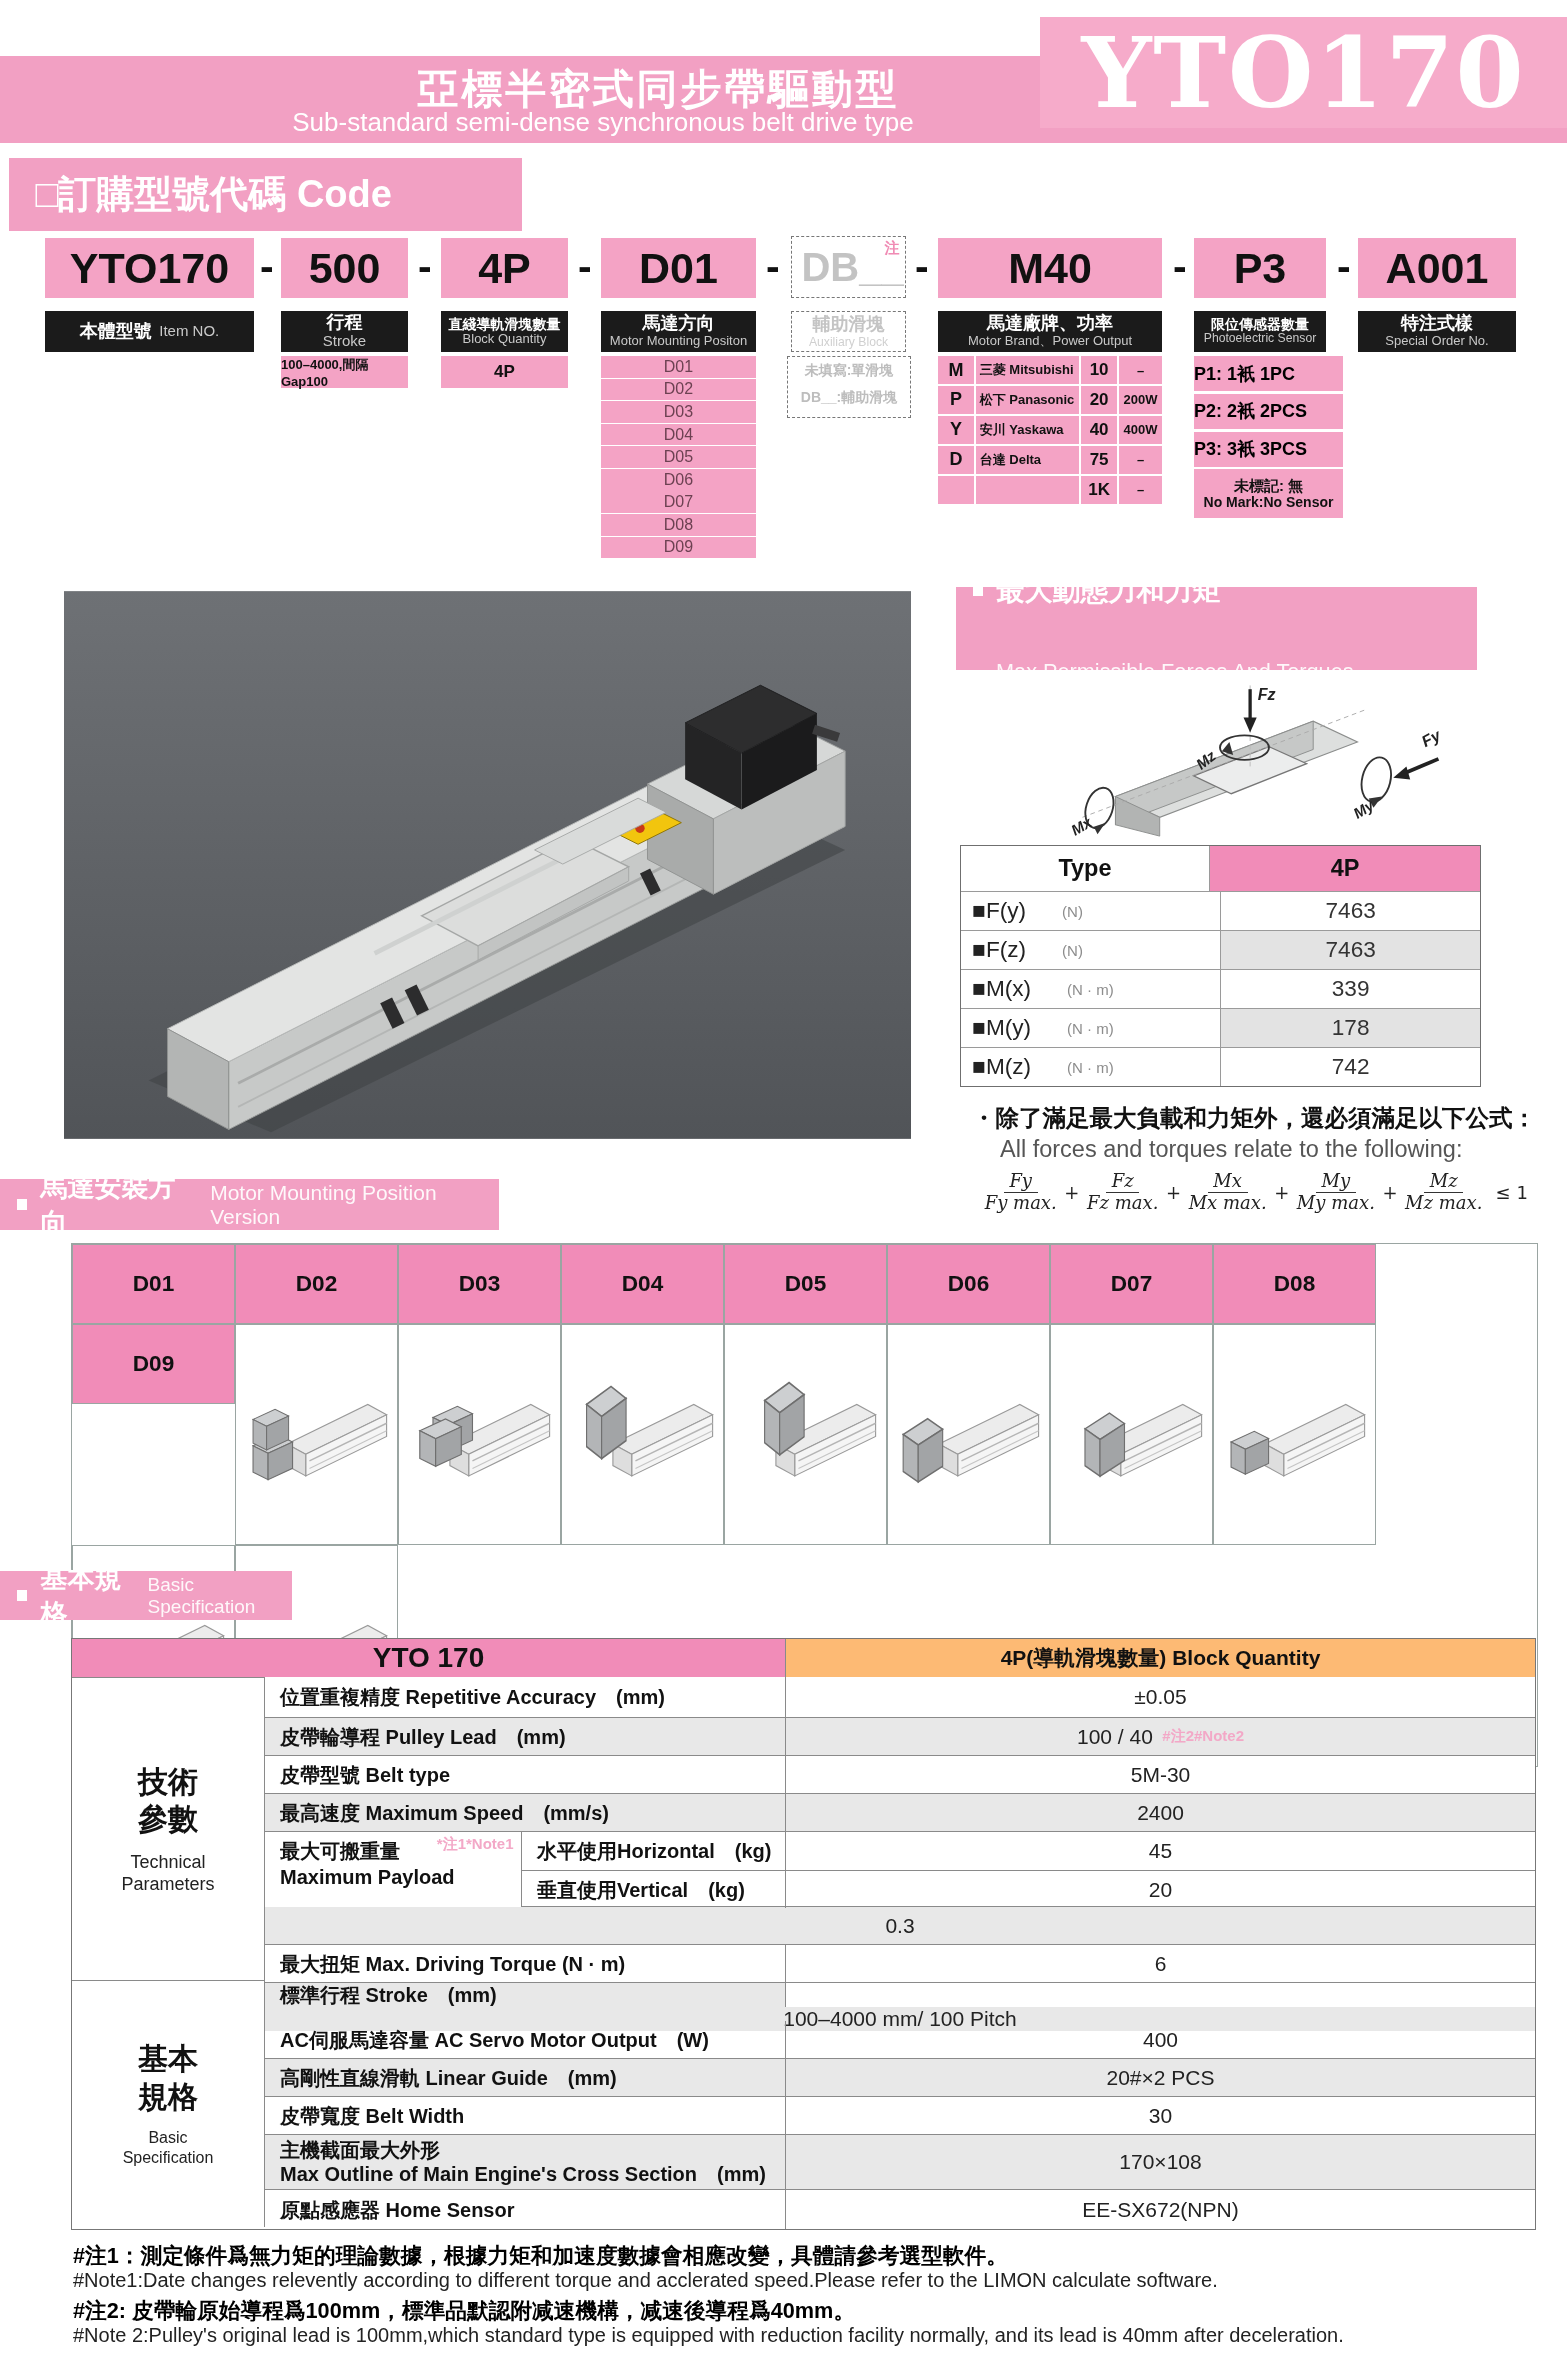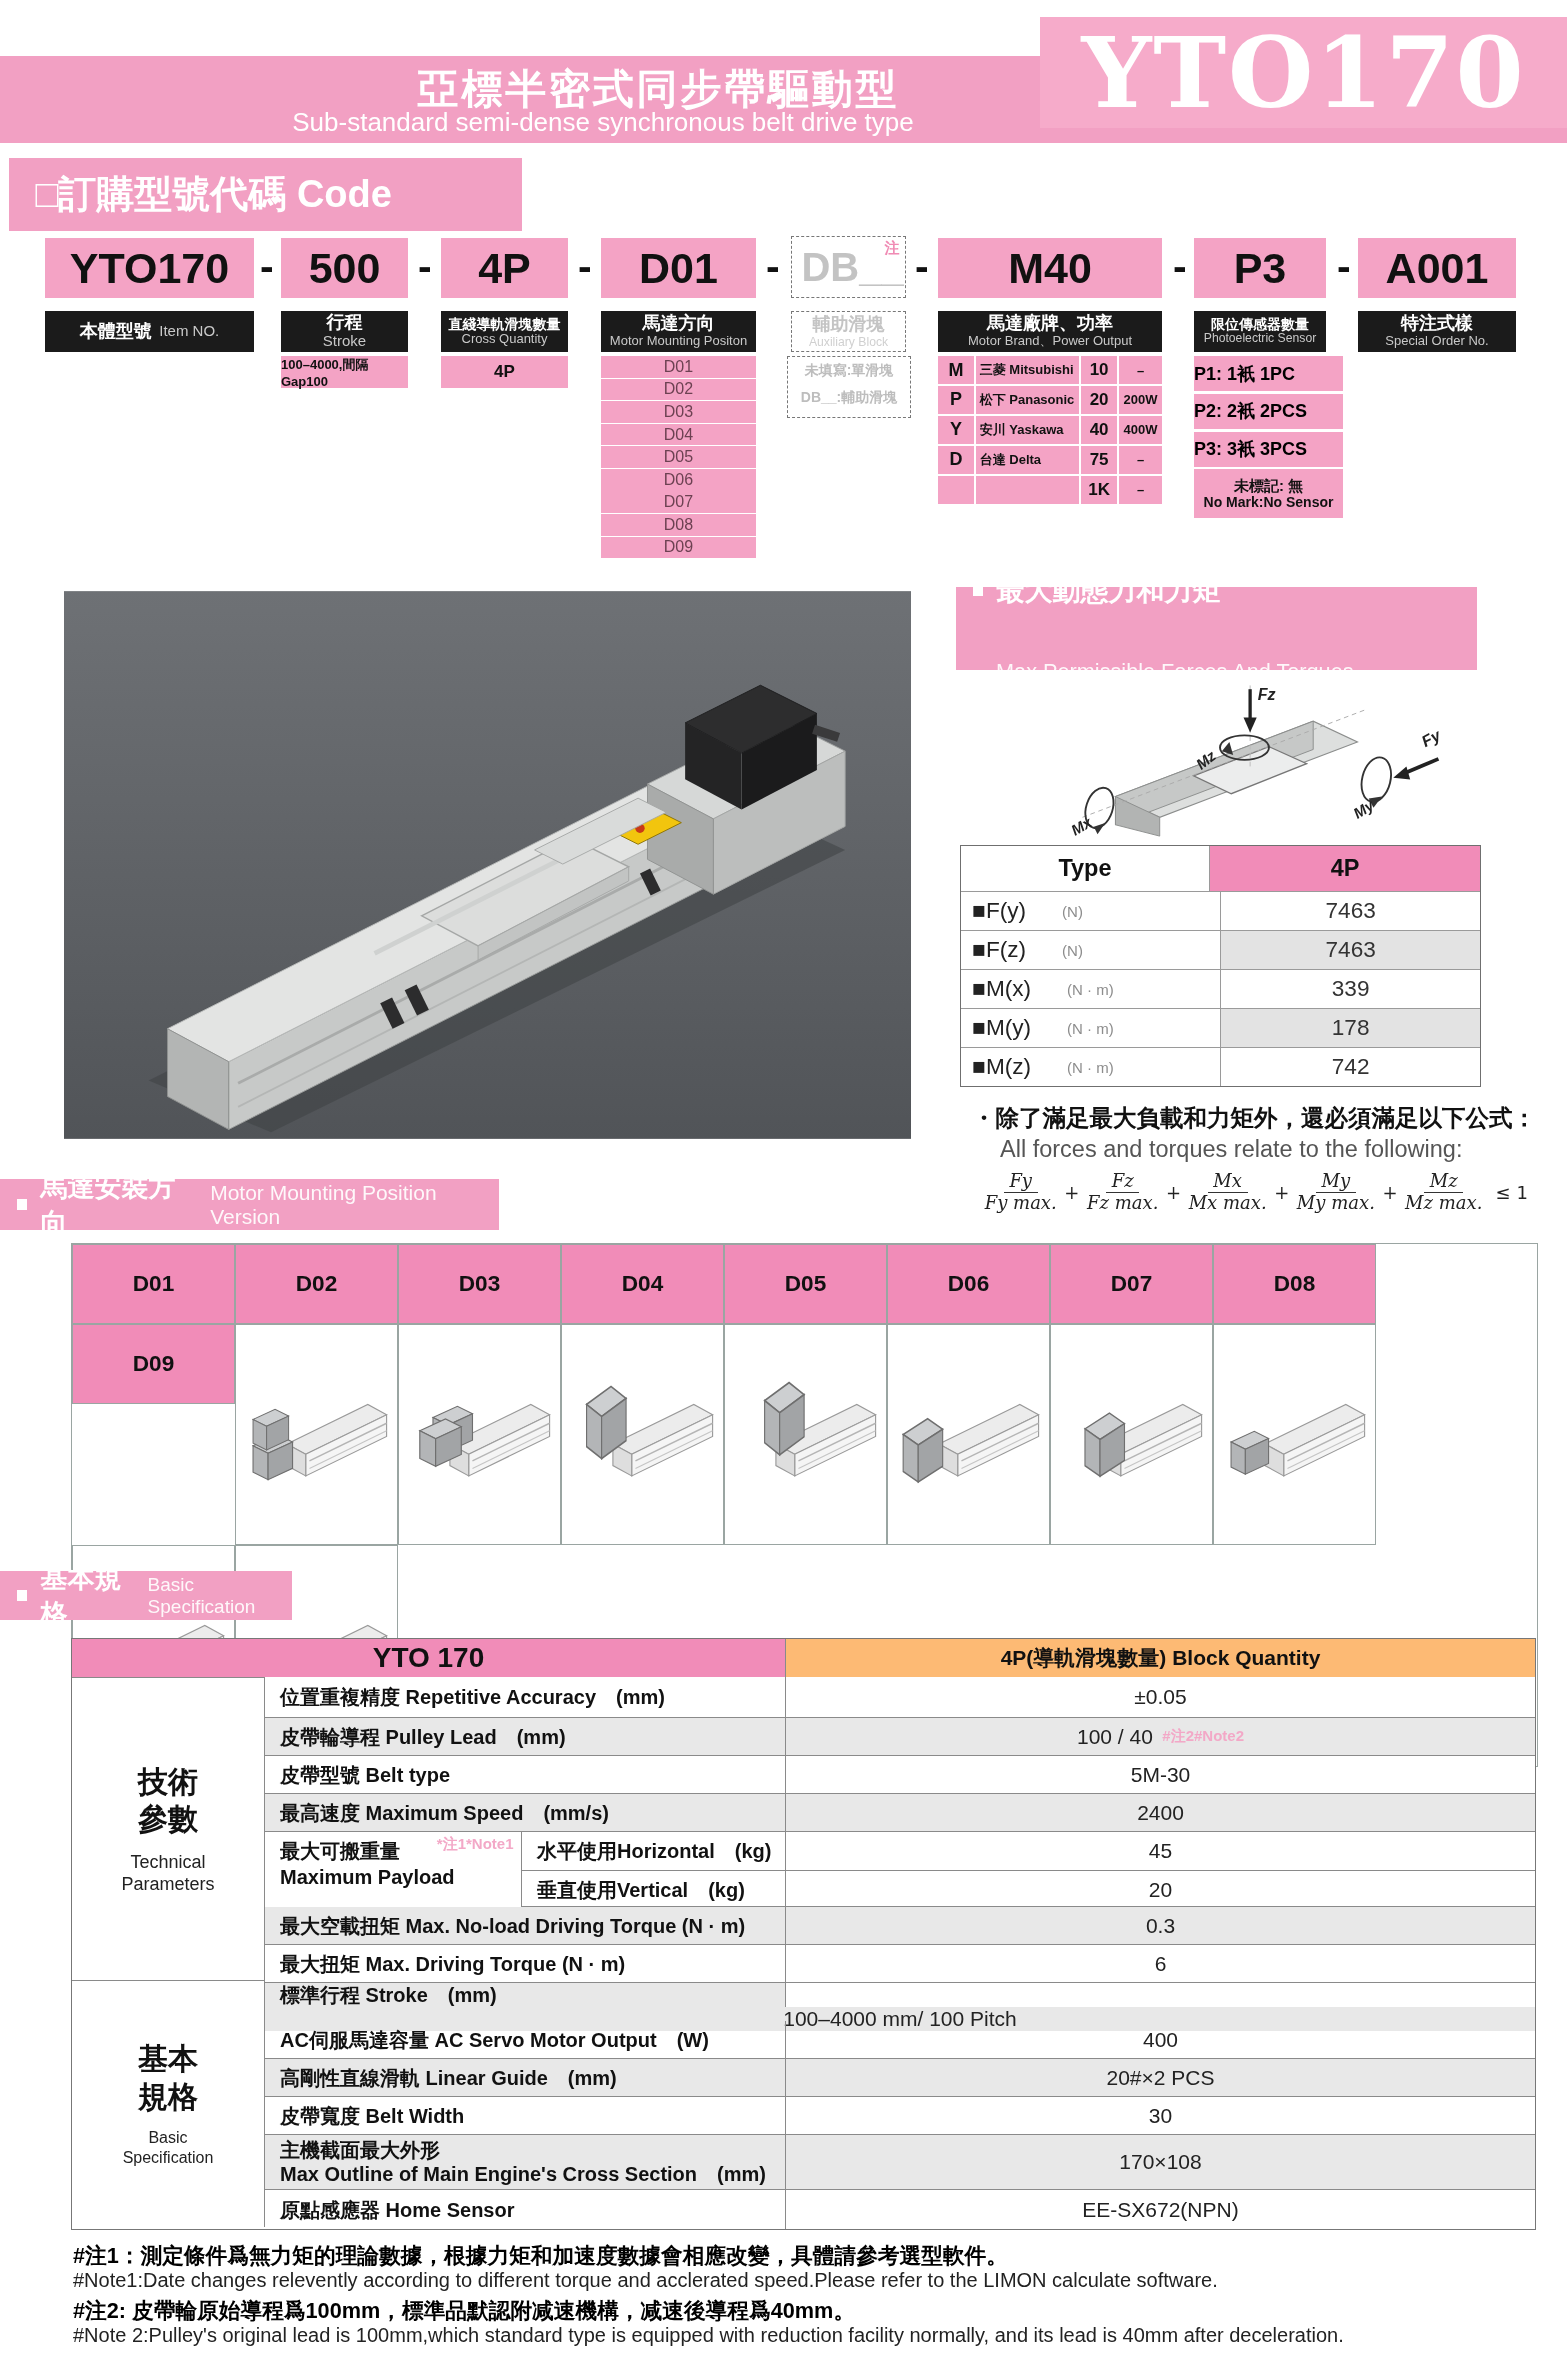--- a/index.html
+++ b/index.html
@@ -148,21 +148,21 @@
   <div class="abs code-label cl-inline" style="left:45px;top:311px;width:209px;height:41px;flex-direction:row;gap:7.5px;">
     <span class="cl-zh">本體型號</span>
     <span class="cl-en">Item NO.</span>
   </div>
   <div class="abs code-label" style="left:281px;top:311px;width:127px;height:41px;">
     <span class="cl-zh">行程</span>
     <span class="cl-en">Stroke</span>
   </div>
   <div class="abs code-label" style="left:441px;top:311px;width:127px;height:41px;">
     <span class="cl-zh" style="font-size:14px;">直綫導軌滑塊數量</span>
-    <span class="cl-en" style="font-size:13px;">Cross Quantity</span>
+    <span class="cl-en" style="font-size:13px;">Block Quantity</span>
   </div>
   <div class="abs code-label" style="left:601px;top:311px;width:155px;height:41px;">
     <span class="cl-zh">馬達方向</span>
     <span class="cl-en" style="font-size:13px;">Motor Mounting Positon</span>
   </div>
   <div class="abs dashed-box dash-label" style="left:791px;top:311px;width:115px;height:41px;box-sizing:border-box;">
     <span class="dl-zh">輔助滑塊</span>
     <span class="dl-en" style="font-size:12.2px;">Auxiliary Block</span>
   </div>
   <div class="abs code-label" style="left:938px;top:311px;width:224px;height:41px;">
@@ -543,21 +543,20 @@
               <div class="svalue">45</div>
             </div>
             <div class="srow" style="height:38px;">
               <div class="slabel">垂直使用Vertical　(kg)</div>
               <div class="svalue">20</div>
             </div>
           </div>
         </div>
 
         <div class="srow grow" style="height:38px;">
-          <div class="slabel">最大空載扭矩 Max. No-load Driving Torque (N · m)</div>
           <div class="svalue">0.3</div>
         </div>
         <div class="srow" style="height:38px;">
           <div class="slabel">最大扭矩 Max. Driving Torque (N · m)</div>
           <div class="svalue">6</div>
         </div>
 
         <div class="srow grow" style="height:38px;flex-direction:column;">
           <div class="slabel">標準行程 Stroke　(mm)</div>
           <div class="svalue">100–4000 mm/ 100 Pitch</div>

